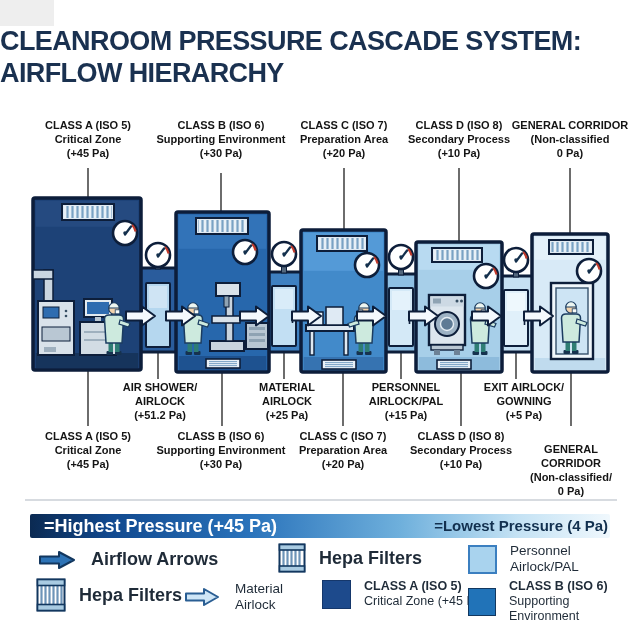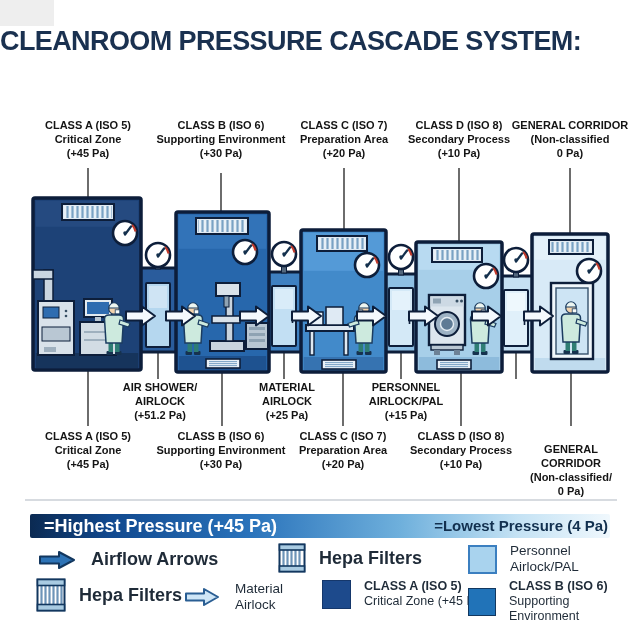--- a/index.html
+++ b/index.html
@@ -34,20 +34,21 @@
 </style>
 </head>
 <body>
 
 <div class="canvas">
 
   <div class="corner-box"></div>
 
   <h1 class="title">
     <span>CLEANROOM PRESSURE CASCADE SYSTEM:</span>
+    <span>AIRFLOW HIERARCHY</span>
   </h1>
 
   <div class="lbl" style="left:88px;top:118px">
     <span>CLASS A (ISO 5)</span>
     <span>Critical Zone</span>
     <span>(+45 Pa)</span>
   </div>
   <div class="lbl" style="left:221px;top:118px">
     <span>CLASS B (ISO 6)</span>
     <span>Supporting Environment</span>
@@ -281,20 +282,25 @@
   <div class="lbl" style="left:287px;top:380px">
     <span>MATERIAL</span>
     <span>AIRLOCK</span>
     <span>(+25 Pa)</span>
   </div>
   <div class="lbl" style="left:406px;top:380px">
     <span>PERSONNEL</span>
     <span>AIRLOCK/PAL</span>
     <span>(+15 Pa)</span>
   </div>
+  <div class="lbl" style="left:524px;top:380px">
+    <span>EXIT AIRLOCK/</span>
+    <span>GOWNING</span>
+    <span>(+5 Pa)</span>
+  </div>
 
   <div class="lbl" style="left:88px;top:429px">
     <span>CLASS A (ISO 5)</span>
     <span>Critical Zone</span>
     <span>(+45 Pa)</span>
   </div>
   <div class="lbl" style="left:221px;top:429px">
     <span>CLASS B (ISO 6)</span>
     <span>Supporting Environment</span>
     <span>(+30 Pa)</span>

